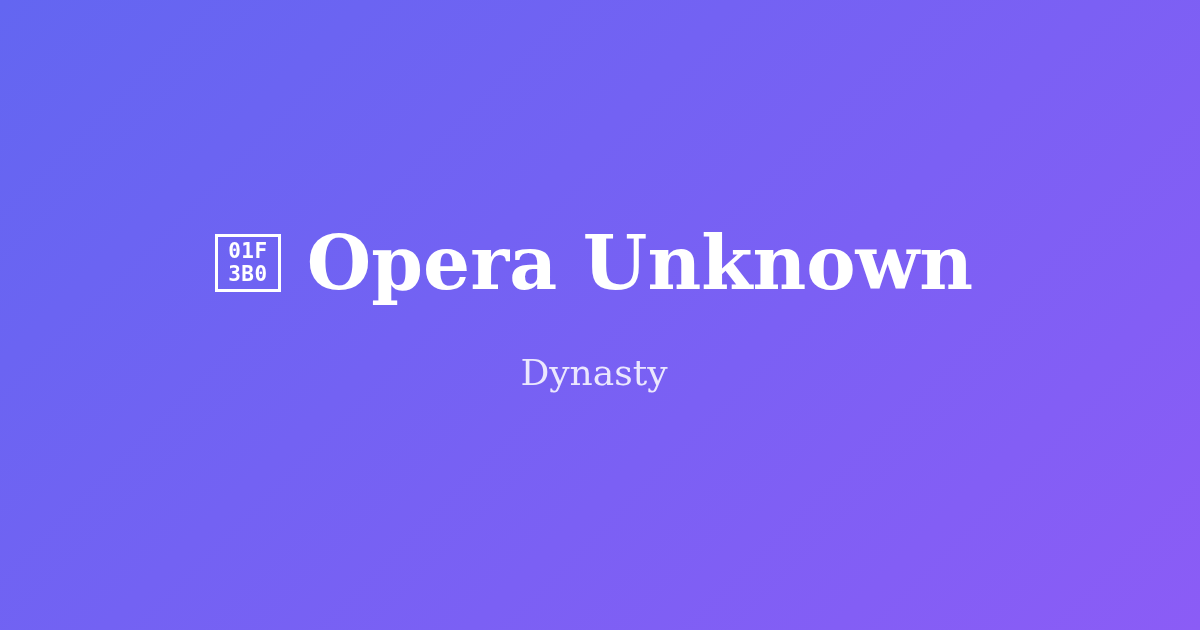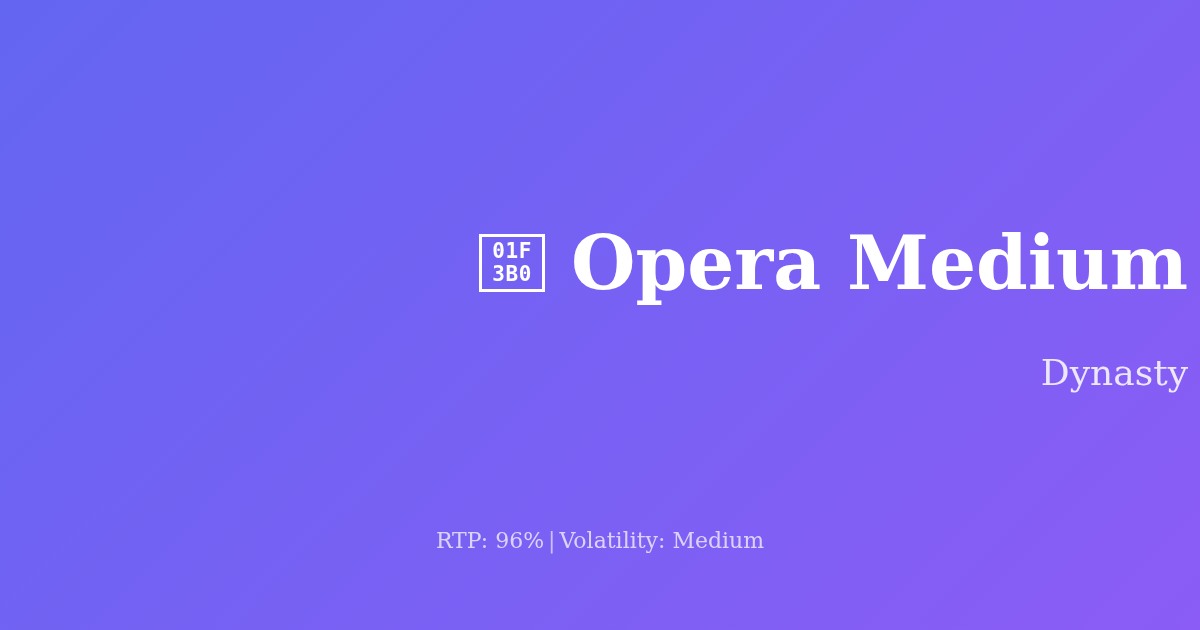--- a/index.html
+++ b/index.html
@@ -27,21 +27,21 @@
   }
 
   
   .hero {
     position: absolute;
     left: 0;
     right: 12px;
     top: 226px;
     display: flex;
     flex-direction: column;
-    align-items: flex-end;
+    align-items: center;
   }
 
   .title-row {
     display: flex;
     align-items: center;
     justify-content: center;
     gap: 26px;
     line-height: 1;
   }
 
@@ -113,24 +113,21 @@
 
   <div class="hero">
 
     <div class="title-row">
 
       <span class="tofu">
         <span class="tofu-line">01F</span>
         <span class="tofu-line">3B0</span>
       </span>
 
-      <span class="title-text">Opera Medium</span>
+      <span class="title-text">Opera Unknown</span>
     </div>
 
     <div class="subtitle">Dynasty</div>
 
   </div>
 
-  <div class="meta">
-    <span>RTP: 96%</span><span class="sep">|</span><span>Volatility: Medium</span>
-  </div>
 
 </div>
 
 </body></html>

